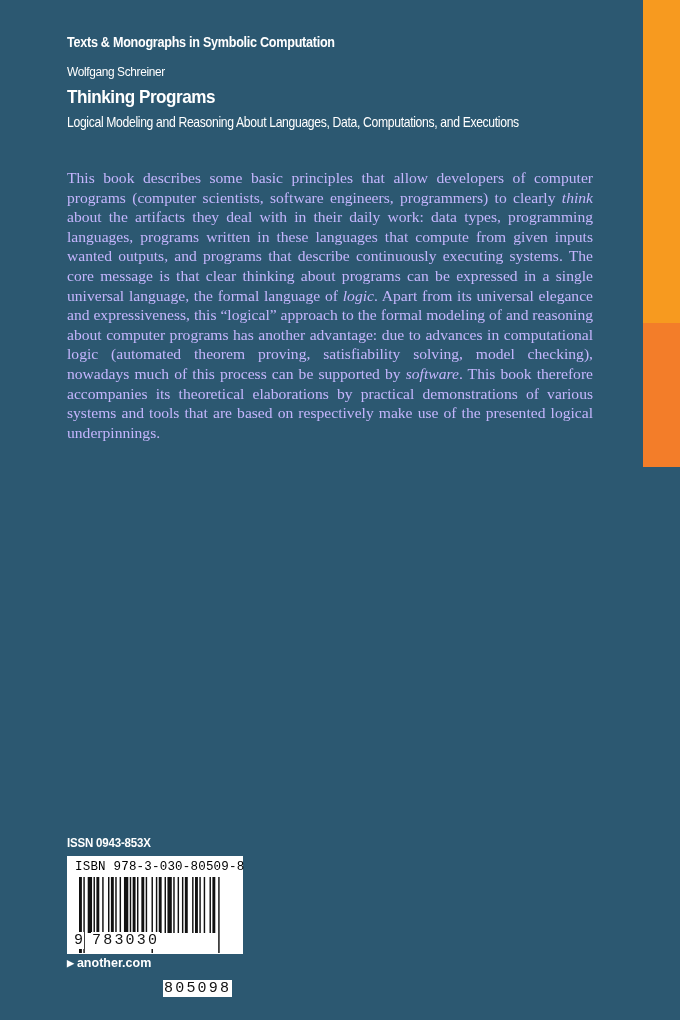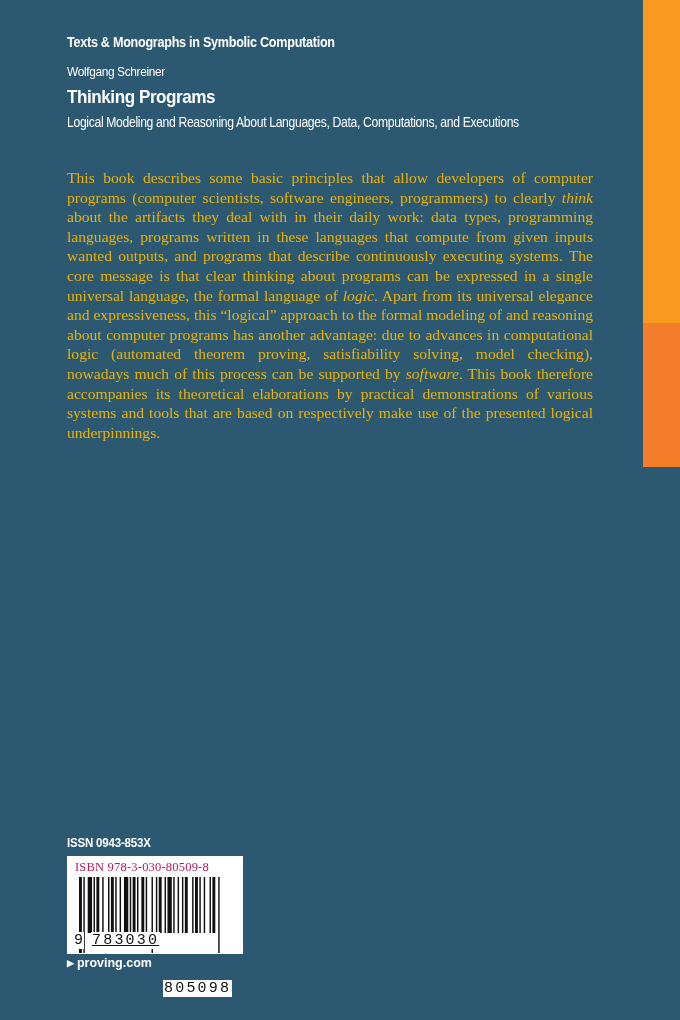--- a/index.html
+++ b/index.html
@@ -30,42 +30,42 @@
   .subtitle {
     position: absolute; left: 67px; top: 114px;
     font-family: "Liberation Sans", sans-serif;
     font-size: 14.5px; letter-spacing: -0.4px; white-space: nowrap;
     transform: scaleX(0.84); transform-origin: left top;
   }
   .blurb {
     position: absolute; left: 67px; top: 168px; width: 526px;
     font-family: "Liberation Serif", serif;
     font-size: 15.6px; line-height: 19.6px;
-    text-align: justify; color: #eab308;
+    text-align: justify; color: #c4b5fd;
     margin: 0;
   }
   .blurb em { font-style: italic; }
   .orange-bar {
     position: absolute; left: 643px; top: 0; width: 37px; height: 467px;
   }
   .orange-top { position: absolute; left: 0; top: 0; width: 100%; height: 323px; background: #F79A1F; }
   .orange-bottom { position: absolute; left: 0; top: 323px; width: 100%; height: 144px; background: #F37D29; }
   .issn {
     position: absolute; left: 67px; top: 836px;
     font-family: "Liberation Sans", sans-serif;
     font-weight: bold; font-size: 12.5px; letter-spacing: -0.2px;
     transform: scaleX(0.92); transform-origin: left top;
   }
   .barcode-box {
     position: absolute; left: 67px; top: 856px; width: 176px; height: 98px;
     background: #ffffff;
   }
   .isbn-text {
     position: absolute; left: 8px; top: 4px;
-    font-family: Liberation Serif, serif; font-size: 12.5px; color: #be185d;
+    font-family: Liberation Mono, monospace; font-size: 12.5px; color: #000000;
     letter-spacing: 0.2px; white-space: nowrap;
   }
   .bars { position: absolute; left: 0; top: 21px; width: 176px; height: 76px; }
   .barcode-digits {
     position: absolute; top: 76px;
     font-family: "Liberation Mono", monospace; font-size: 15px; color: #111;
     background: #fff; padding: 0 1px; white-space: nowrap;
   }
   .springer {
     position: absolute; left: 67px; top: 956px;
@@ -122,20 +122,20 @@
       <rect x="117.8500000000001" y="0" width="2.9" height="56" fill="#111"></rect>
       <rect x="125.1000000000001" y="0" width="1.45" height="56" fill="#111"></rect>
       <rect x="128.00000000000009" y="0" width="2.9" height="56" fill="#111"></rect>
       <rect x="132.35000000000008" y="0" width="1.45" height="56" fill="#111"></rect>
       <rect x="136.70000000000007" y="0" width="1.45" height="56" fill="#111"></rect>
       <rect x="142.50000000000006" y="0" width="1.45" height="56" fill="#111"></rect>
       <rect x="145.40000000000003" y="0" width="2.9" height="56" fill="#111"></rect>
       <rect x="151.20000000000005" y="0" width="1.45" height="76" fill="#111"></rect>
     </svg>
   <div class="barcode-digits" style="left:6px;">9</div>
-  <div class="barcode-digits" style="left:24px;letter-spacing:2.2px;text-decoration:underline;">783030</div>
+  <div class="barcode-digits" style="left:24px;letter-spacing:2.2px;">783030</div>
   <div class="barcode-digits" style="left:96px;letter-spacing:2.2px;margin-top:48px;">805098</div>
 </div>
 
 <div class="springer">
   <span class="arrow">▶</span>
-  <span>proving.com</span>
+  <span>another.com</span>
 </div>
 
 </body></html>

